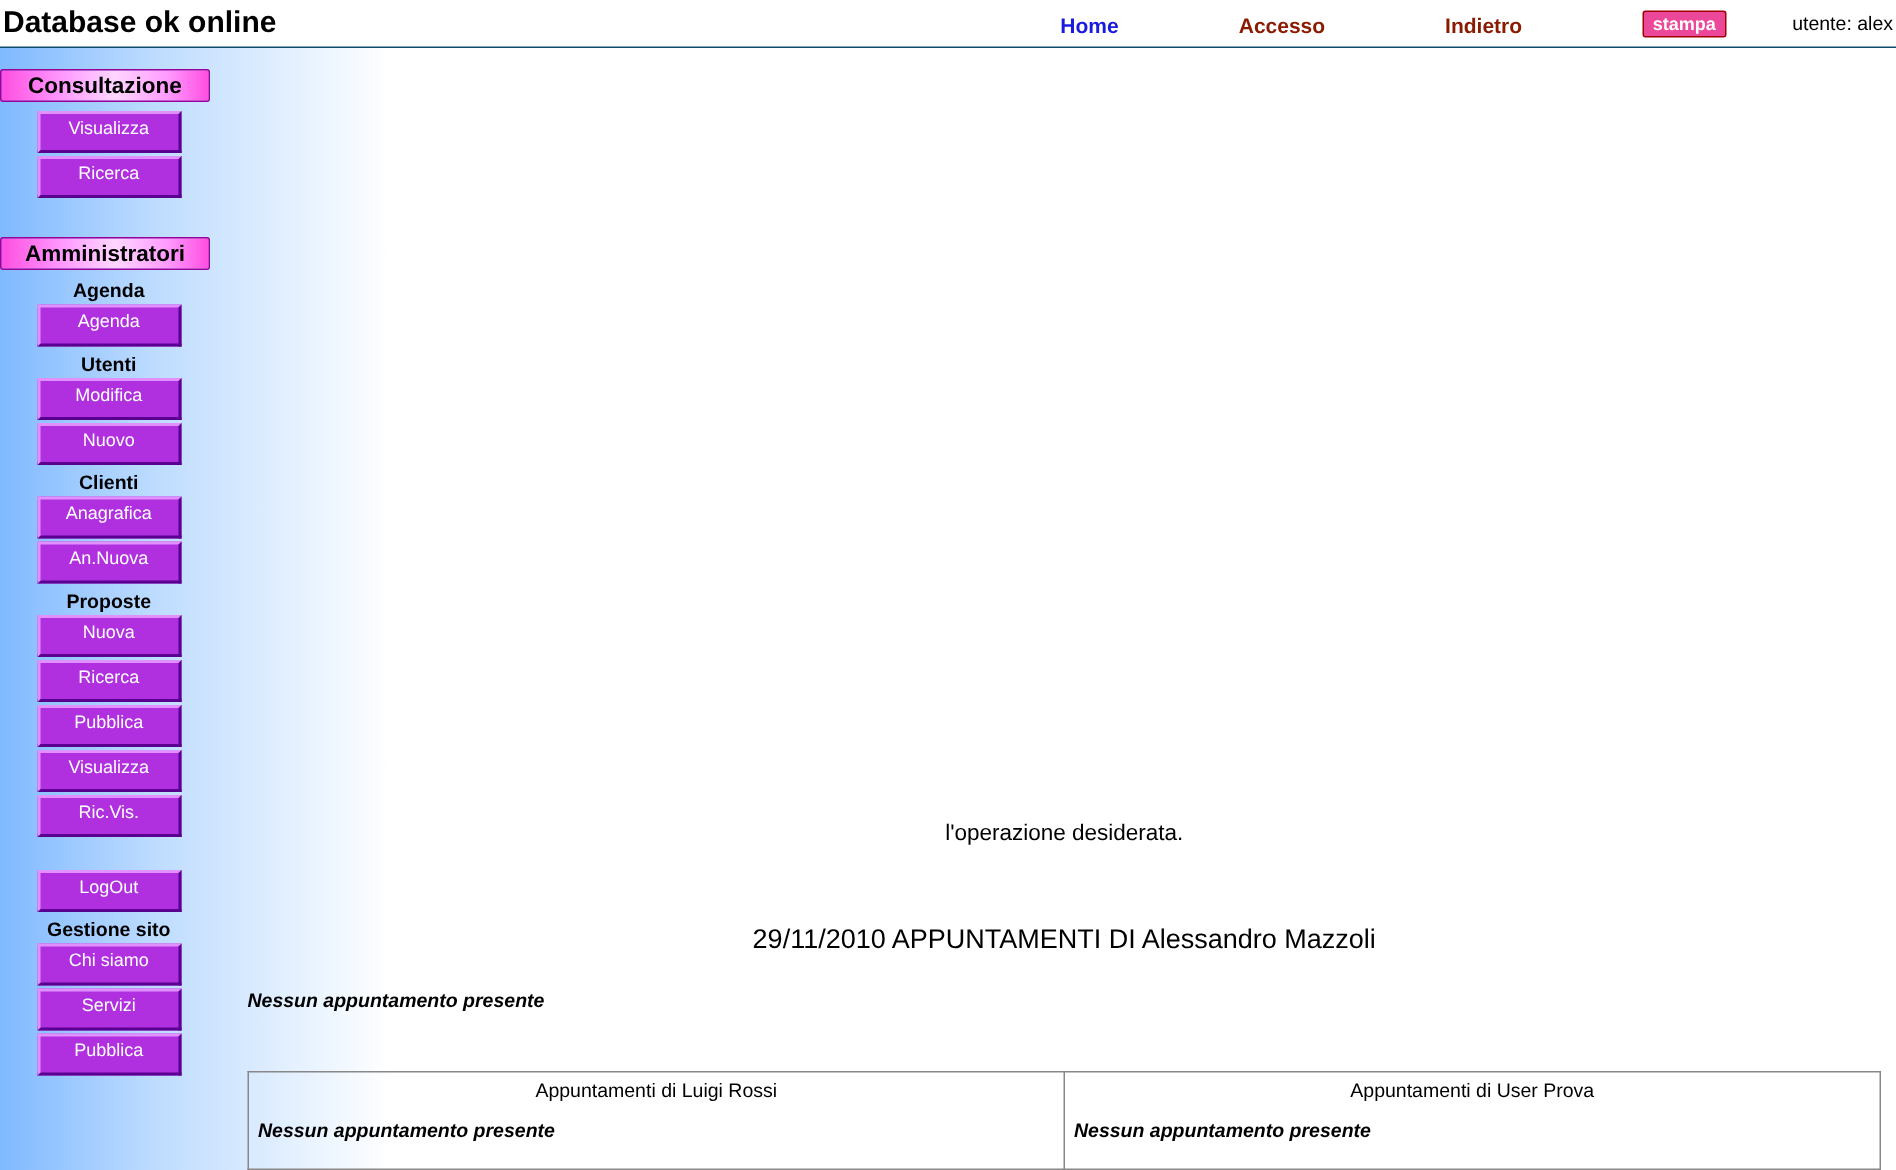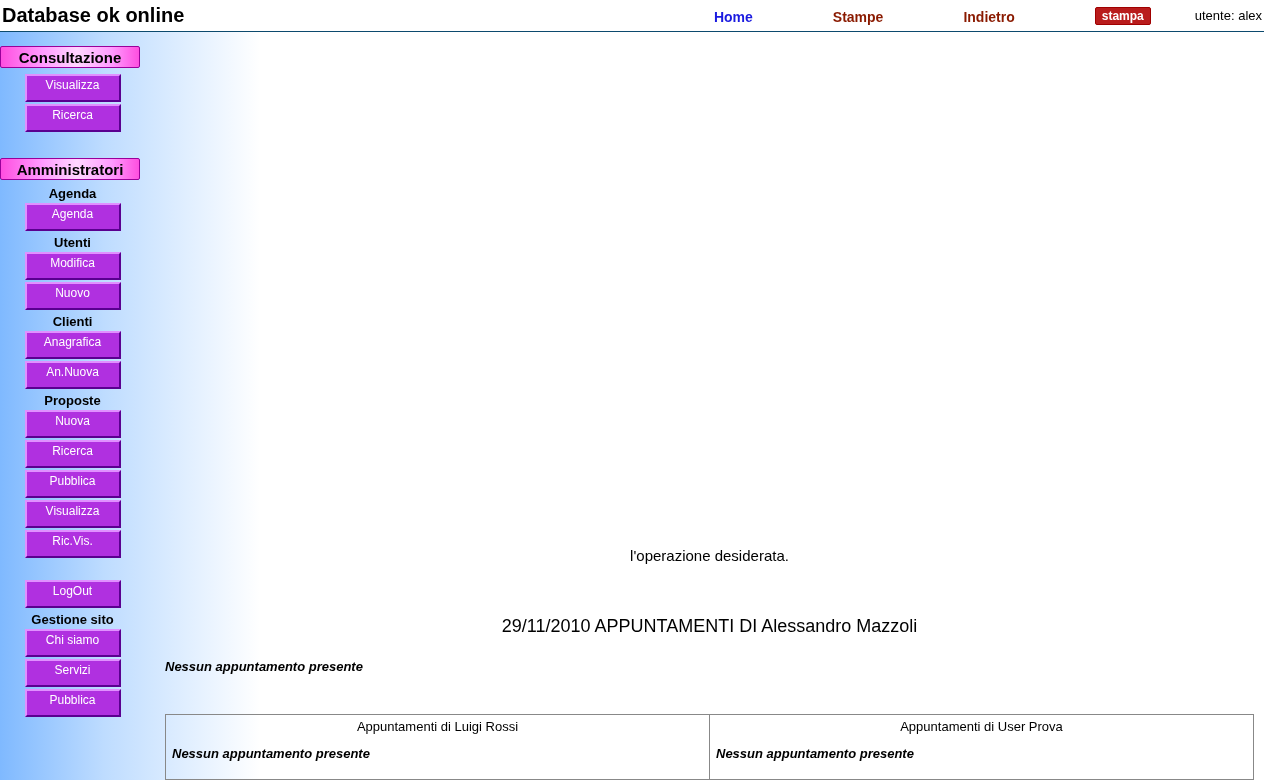--- a/index.html
+++ b/index.html
@@ -33,21 +33,21 @@
   .topnav a {
     font-weight: bold;
     font-size: 14px;
     text-decoration: none;
   }
   .nav-home   { color: #1a1ae0; }
   .nav-stampe { color: #8a1a00; }
   .nav-indietro { color: #8a1a00; }
   .stampa-btn {
     display: inline-block;
-    background: #b91c1c;
+    background: #ec4899;
     color: #fff;
     font-weight: bold;
     font-size: 12px;
     padding: 1px 6px;
     border-radius: 2px;
     border: 1px solid #a00000;
     cursor: pointer;
   }
   .user-label {
     color: #000000;
@@ -175,21 +175,21 @@
 </style>
 </head>
 <body>
 
 <div class="bg-band"></div>
 
 <div class="topbar">
   <div class="site-title">Database ok online</div>
   <div class="topnav">
     <a href="#" class="nav-home">Home</a>
-    <a href="#" class="nav-stampe">Stampe</a>
+    <a href="#" class="nav-stampe">Accesso</a>
     <a href="#" class="nav-indietro">Indietro</a>
     <span class="stampa-btn">stampa</span>
   </div>
   <span class="user-label">utente: alex</span>
 </div>
 
 <div class="layout">
   <div class="sidebar">
 
     <div class="section-header">Consultazione</div>

